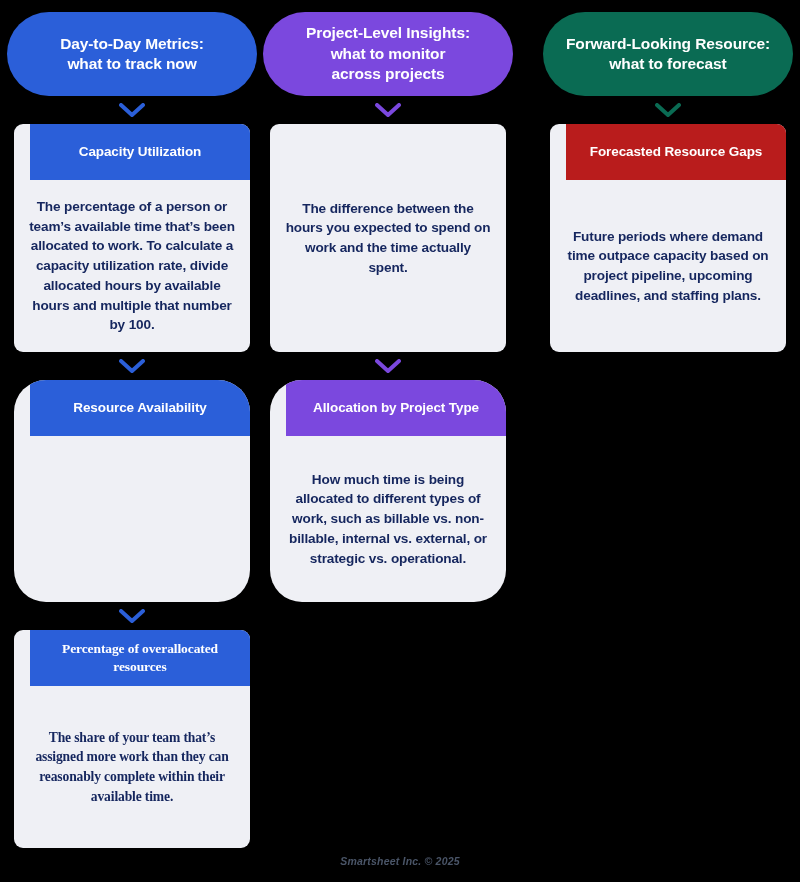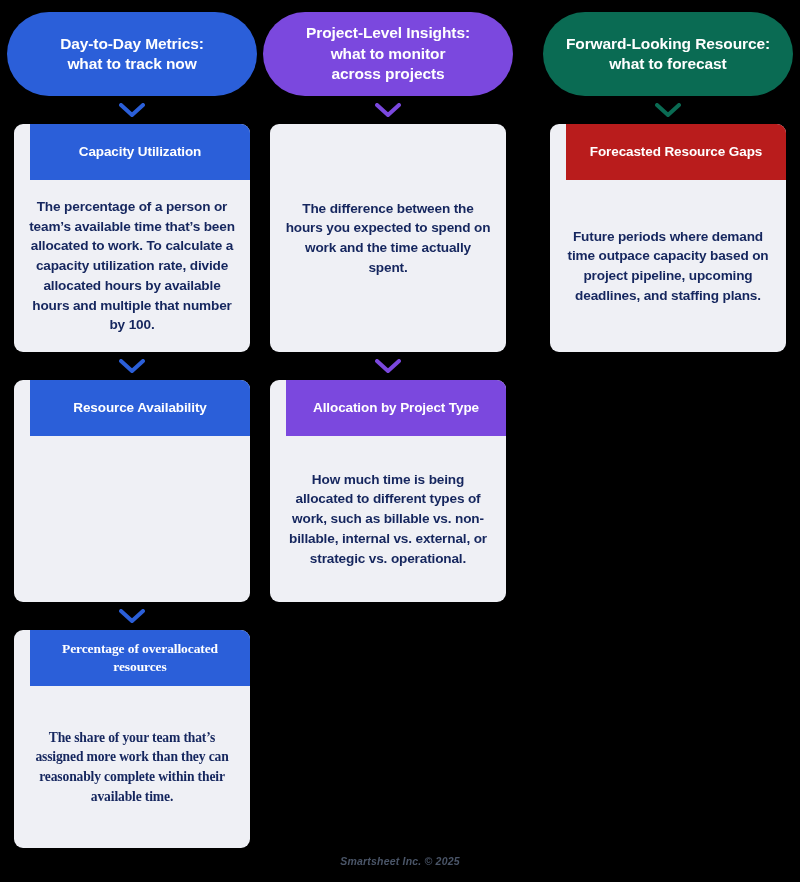--- a/index.html
+++ b/index.html
@@ -97,21 +97,21 @@
   .card-body-text {
     color: #15265e;
     font-size: 13.6px;
     font-weight: bold;
     line-height: 1.45;
     letter-spacing: -0.15px;
   }
 
   
   .h-228 { height: 228px; }
-  .h-222 { height: 222px; }
+  .h-222 { height: 222px; border-radius: 32px; }
   .h-218 { height: 218px; font-family: Liberation Serif, serif; }
 
   
   #footer {
     position: absolute;
     left: 0;
     right: 0;
     top: 851px;
     text-align: center;
   }

